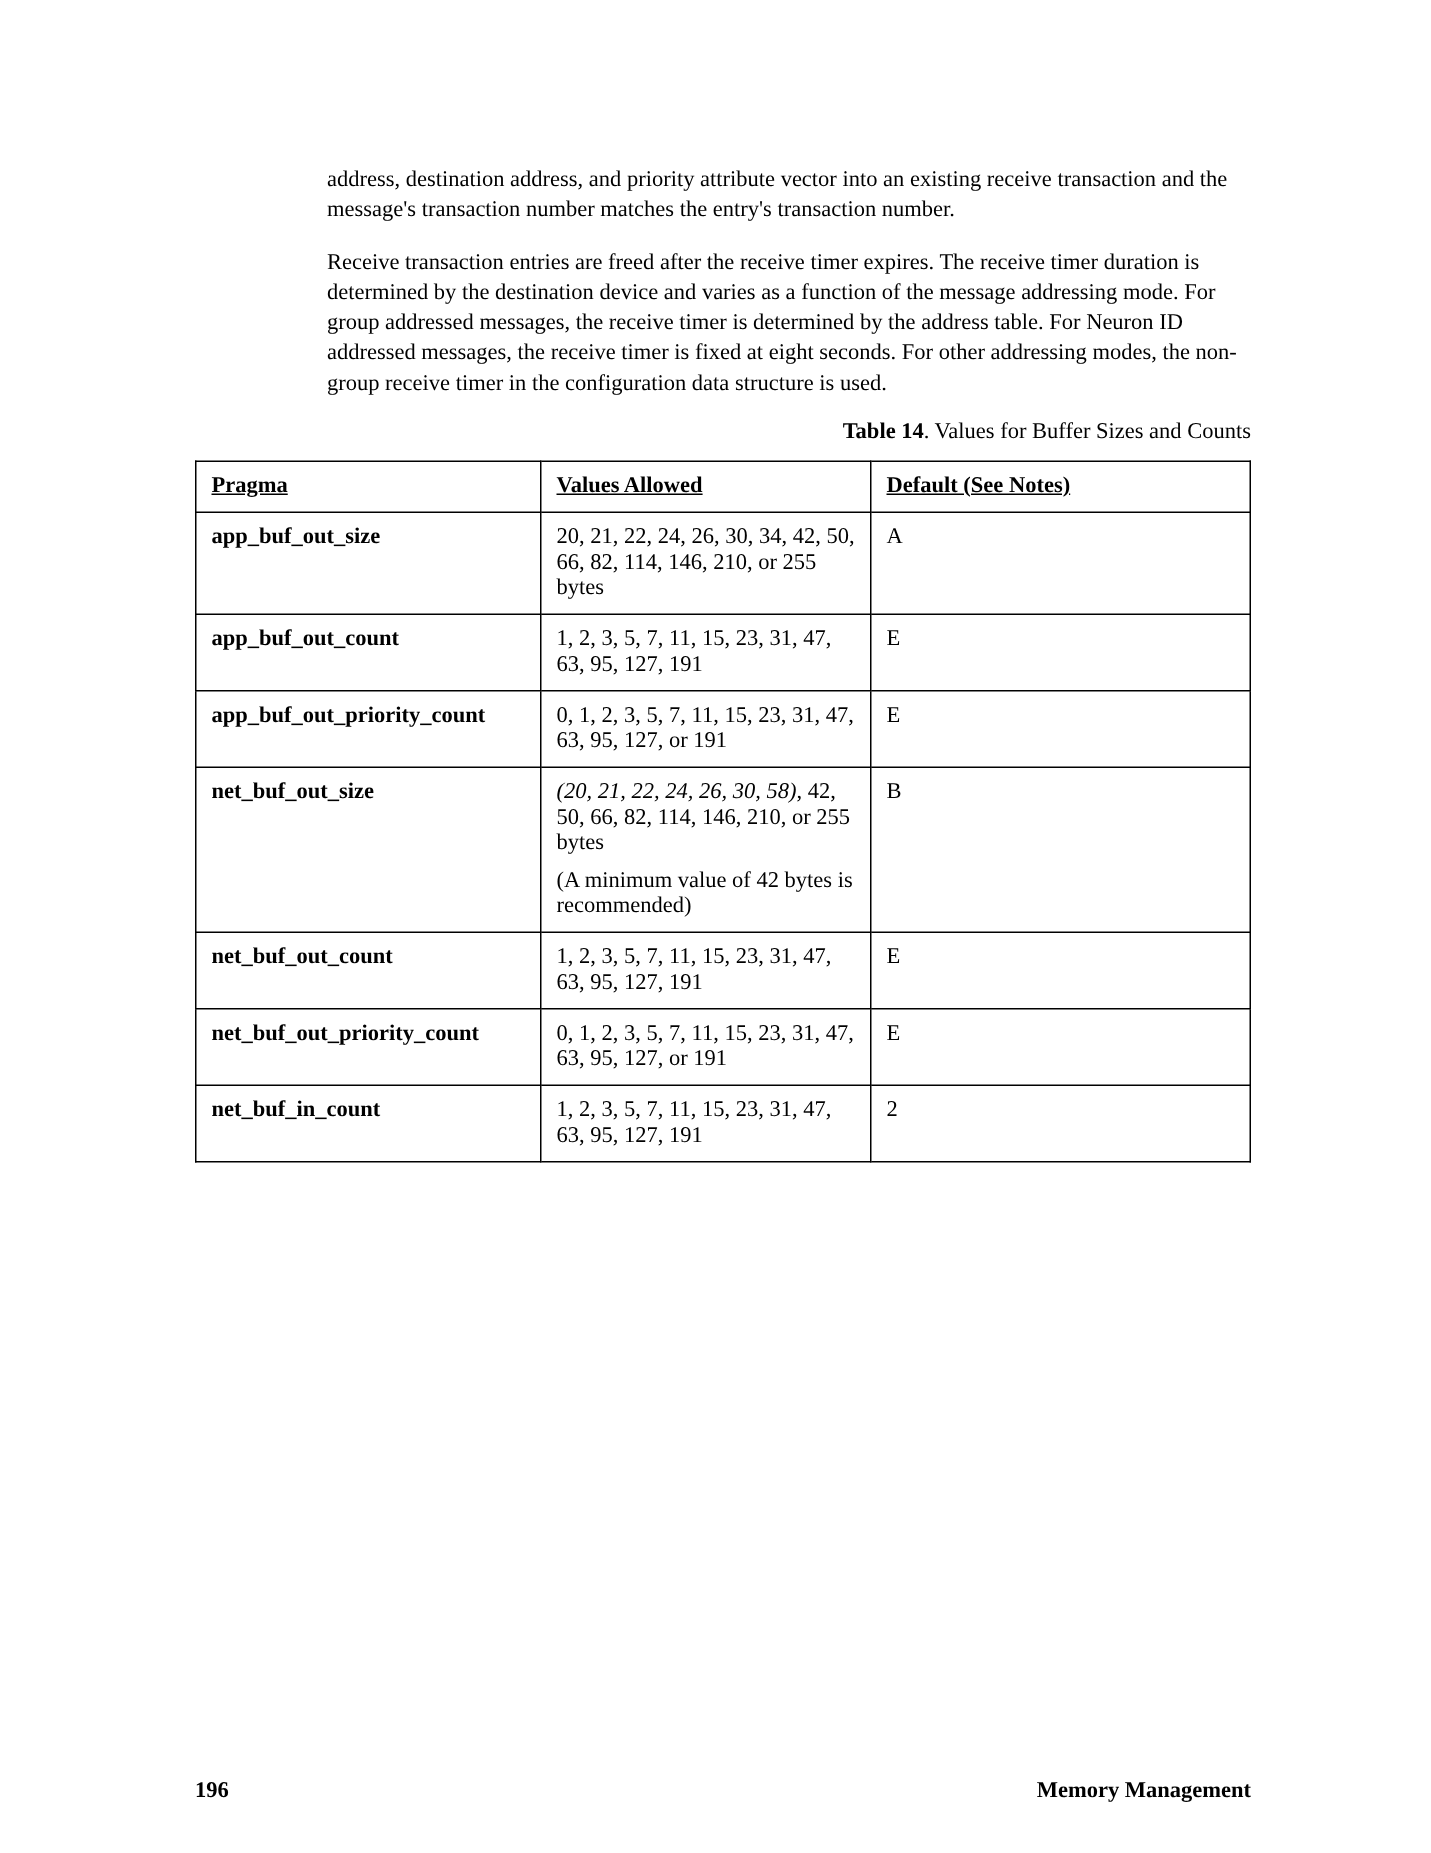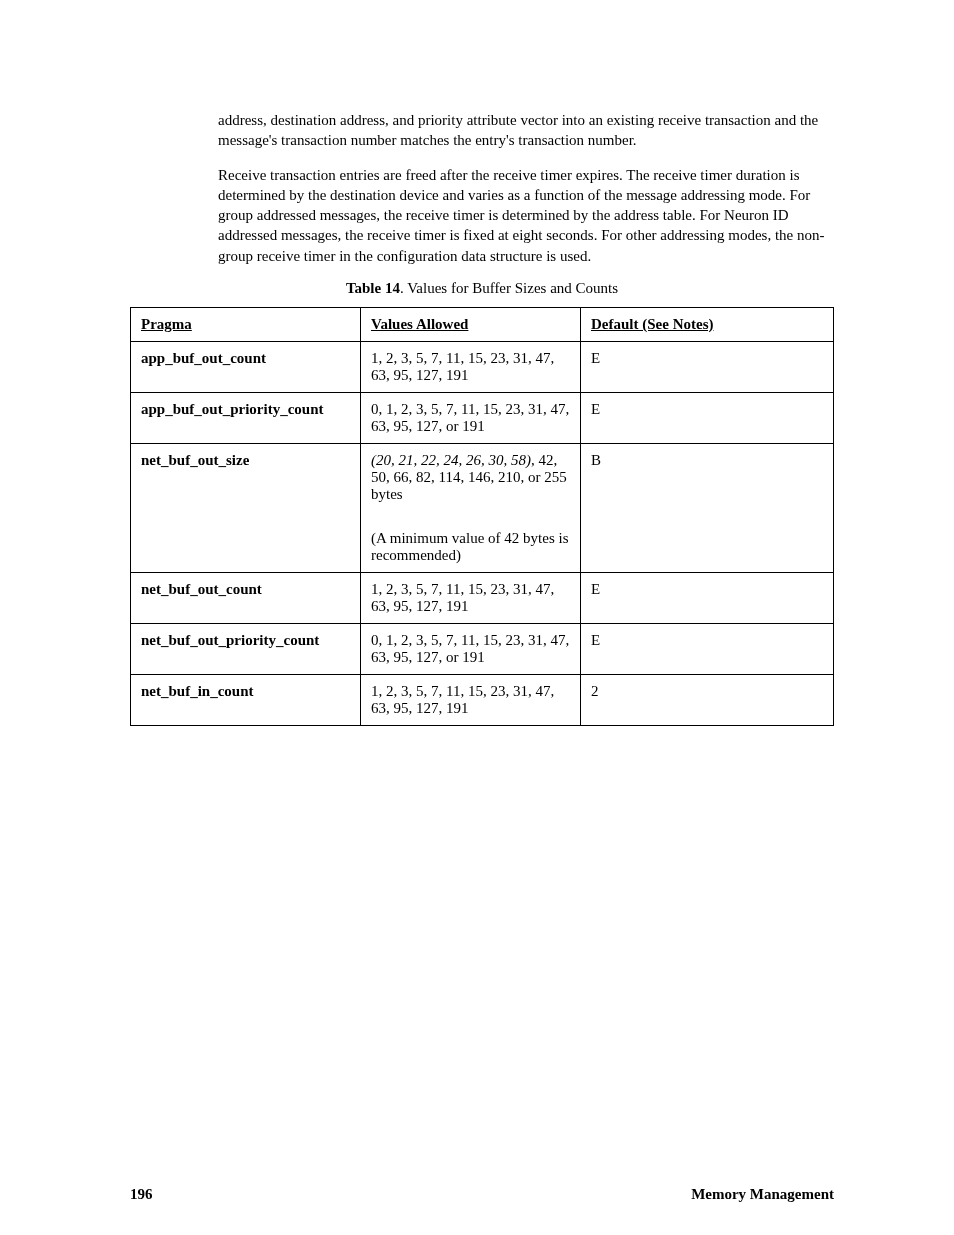--- a/index.html
+++ b/index.html
@@ -16,21 +16,21 @@
     position: relative;
     box-sizing: border-box;
     padding: 110px 120px 0 130px;
   }
   .para {
     margin: 0 0 14px 88px;
     line-height: 1.35;
     text-align: left;
   }
   .caption {
-    text-align: center;
+    text-align: right;
     margin: 4px 0 10px 0;
   }
   table {
     border-collapse: collapse;
     width: 100%;
     table-layout: fixed;
   }
   th, td {
     border: 1px solid #000;
     padding: 8px 10px;
@@ -39,21 +39,21 @@
     font-size: 15px;
   }
   th {
     font-weight: bold;
     text-decoration: underline;
   }
   col.c1 { width: 230px; }
   col.c2 { width: 220px; }
   col.c3 { width: auto; }
   .pragma { font-weight: bold; }
-  .subnote { margin-top: 27px; }
+  .subnote { margin-top: 8px; }
   .italic { font-style: italic; }
   .footer {
     position: absolute;
     left: 130px;
     right: 120px;
     bottom: 32px;
     font-size: 15px;
     font-weight: bold;
   }
   .footer-left { float: left; }
@@ -78,20 +78,25 @@
         <col class="c3">
     </colgroup>
     <thead>
       <tr>
         <th>Pragma</th>
         <th>Values Allowed</th>
         <th>Default (See Notes)</th>
       </tr>
     </thead>
     <tbody>
+      <tr>
+        <td class="pragma">app_buf_out_size</td>
+        <td>20, 21, 22, 24, 26, 30, 34, 42, 50, 66, 82, 114, 146,  210, or 255 bytes</td>
+        <td>A</td>
+      </tr>
       <tr>
         <td class="pragma">app_buf_out_count</td>
         <td>1, 2, 3, 5, 7, 11, 15, 23, 31, 47, 63, 95, 127, 191</td>
         <td>E</td>
       </tr>
       <tr>
         <td class="pragma">app_buf_out_priority_count</td>
         <td>0, 1, 2, 3, 5, 7, 11, 15, 23, 31, 47, 63, 95, 127, or 191</td>
         <td>E</td>
       </tr>

